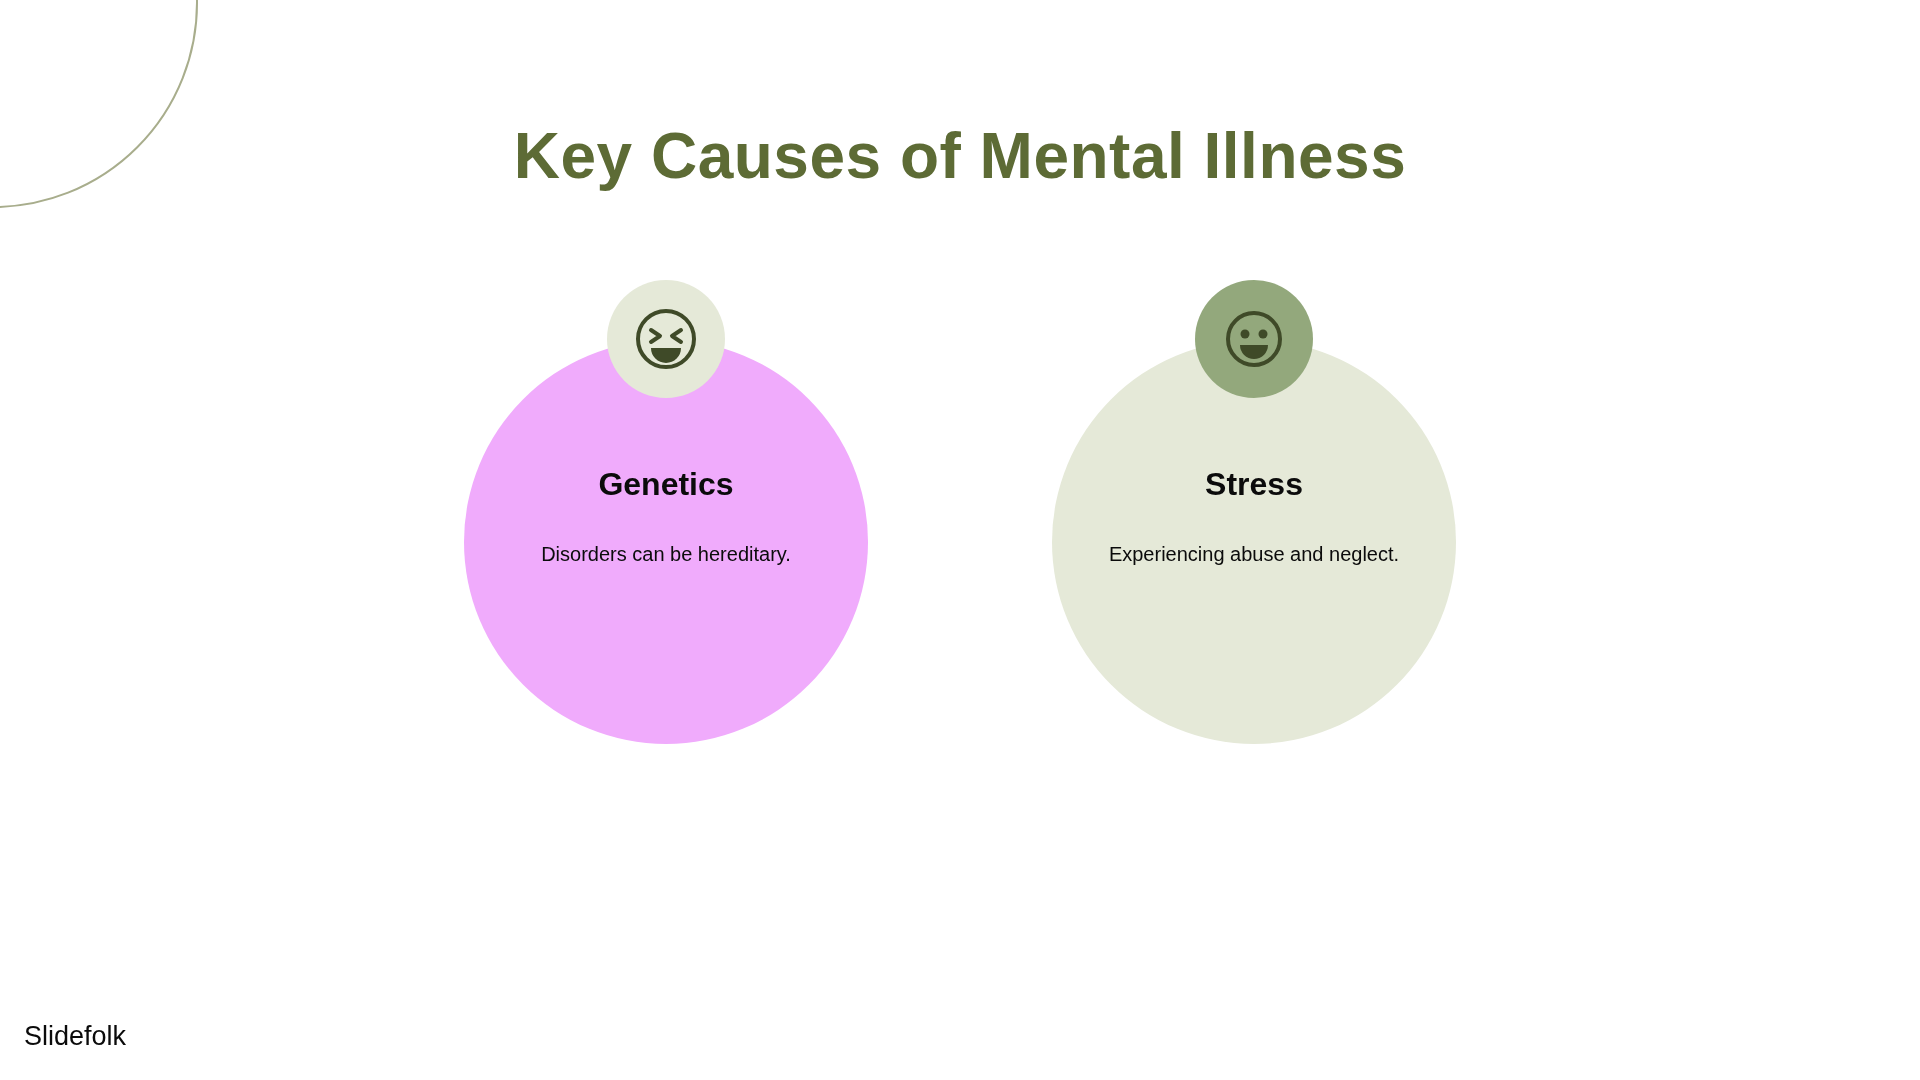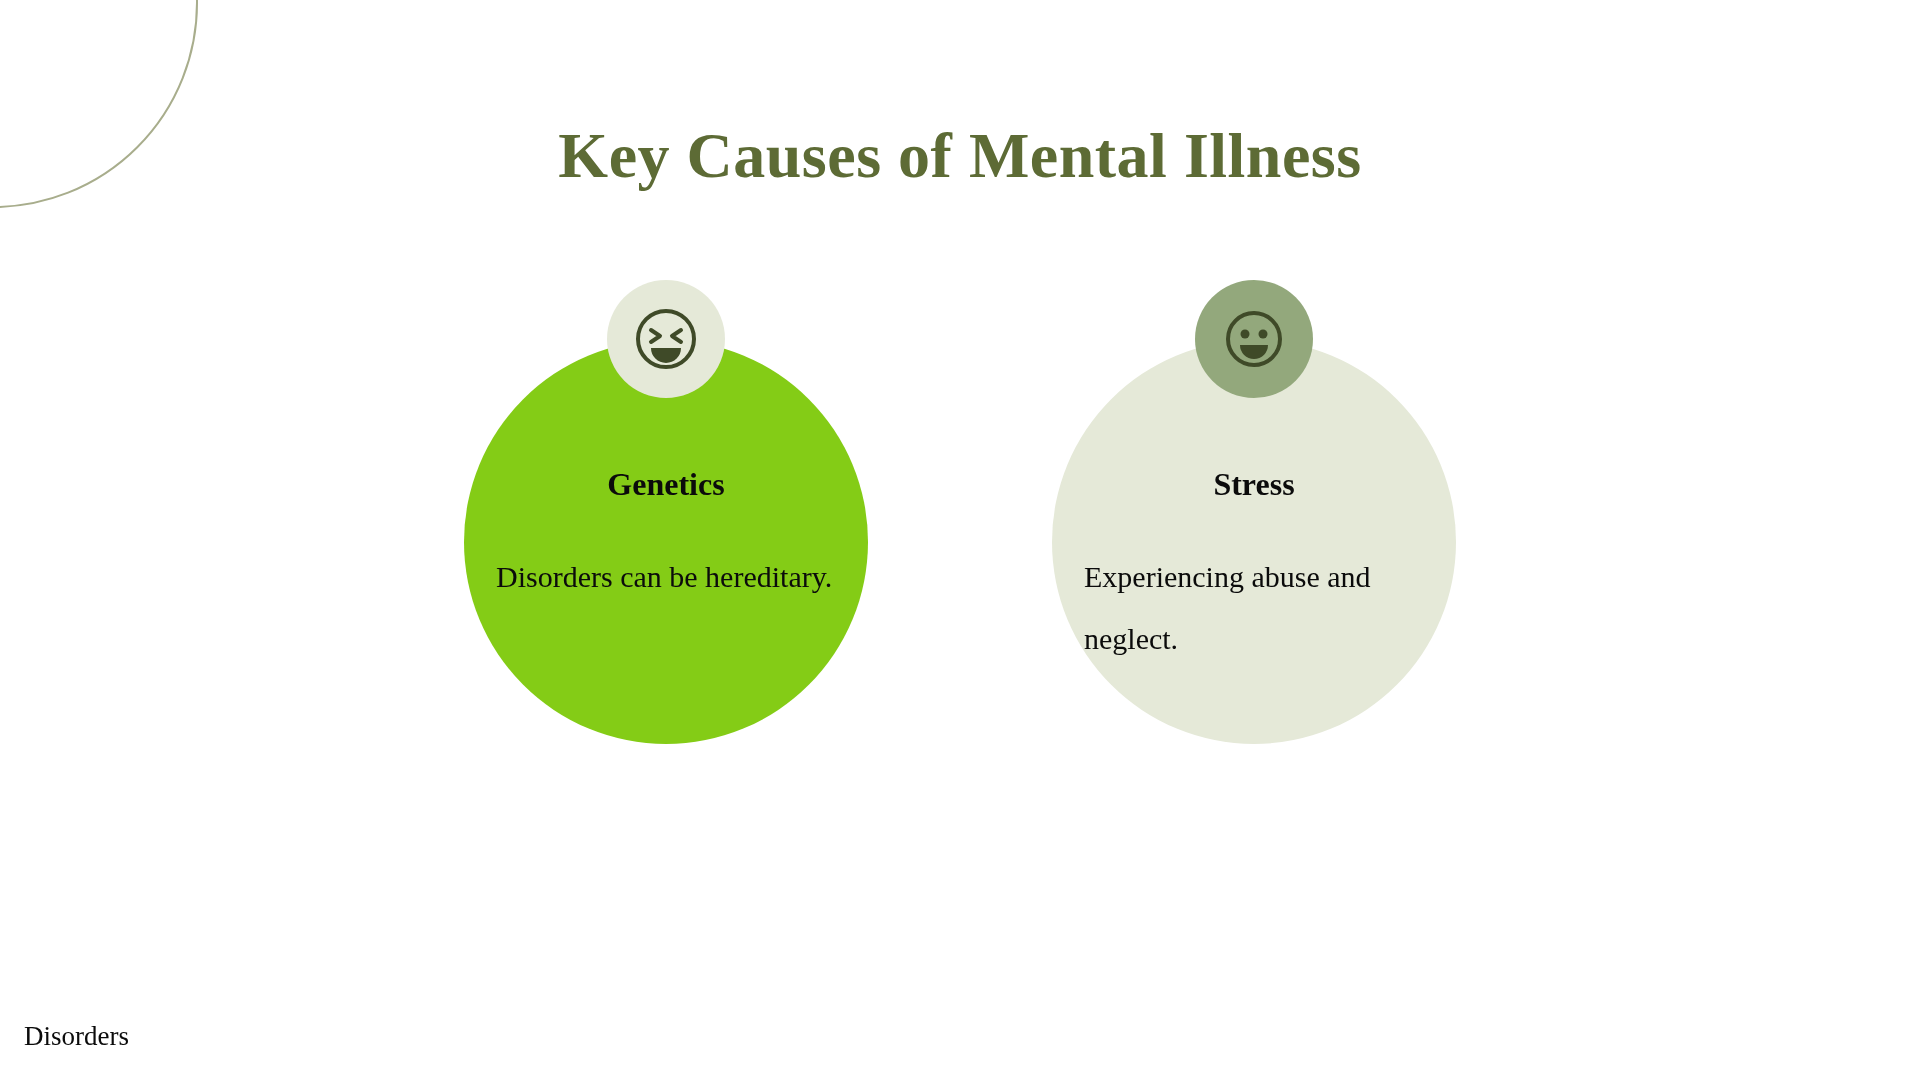--- a/index.html
+++ b/index.html
@@ -7,21 +7,21 @@
     padding: 0;
     background: #ffffff;
   }
 
   .slide {
     position: relative;
     width: 1658px;
     height: 1080px;
     background: #ffffff;
     overflow: hidden;
-    font-family: Liberation Serif, serif;
+    font-family: Liberation Sans, sans-serif;
   }
 
   
   .deco-ring-tl {
     position: absolute;
     left: -212px;
     top: -202px;
     width: 410px;
     height: 410px;
     border-radius: 50%;
@@ -91,39 +91,40 @@
     width: 404px;
     height: 404px;
     border-radius: 50%;
     display: flex;
     flex-direction: column;
     align-items: center;
     box-sizing: border-box;
     padding-top: 128px;
   }
 
-  .card-circle.sage   { background: #84cc16; }
+  .card-circle.sage   { background: #f0abfc; }
   .card-circle.cream  { background: #E5E9D8; }
 
   .card-title {
     font-size: 32px;
     font-weight: bold;
     color: #0b0b0b;
     line-height: 1;
     margin: 0;
     text-align: center;
     white-space: nowrap;
   }
 
   .card-desc {
-    margin: 16px;
+    margin: 4px;
     padding-top: 30px;
-    font-size: 30px;
+    font-size: 20px;
     line-height: 2.05;
     color: #0b0b0b;
+    text-align: center;
     width: 340px;
   }
 
   
   .icon-badge {
     position: absolute;
     left: 50%;
     top: -60px;
     transform: translateX(-50%);
     width: 118px;
@@ -192,15 +193,15 @@
           <circle cx="27" cy="31" r="4.5" fill="#3F4A28"></circle>
           <circle cx="45" cy="31" r="4.5" fill="#3F4A28"></circle>
           <path d="M22 42 A14 14 0 0 0 50 42 Z" fill="#3F4A28"></path>
         </svg>
       </div>
     </div>
 
 
   </div>
 
-  <div class="footer-brand">Disorders</div>
+  <div class="footer-brand">Slidefolk</div>
 
 </div>
 
 </body></html>

